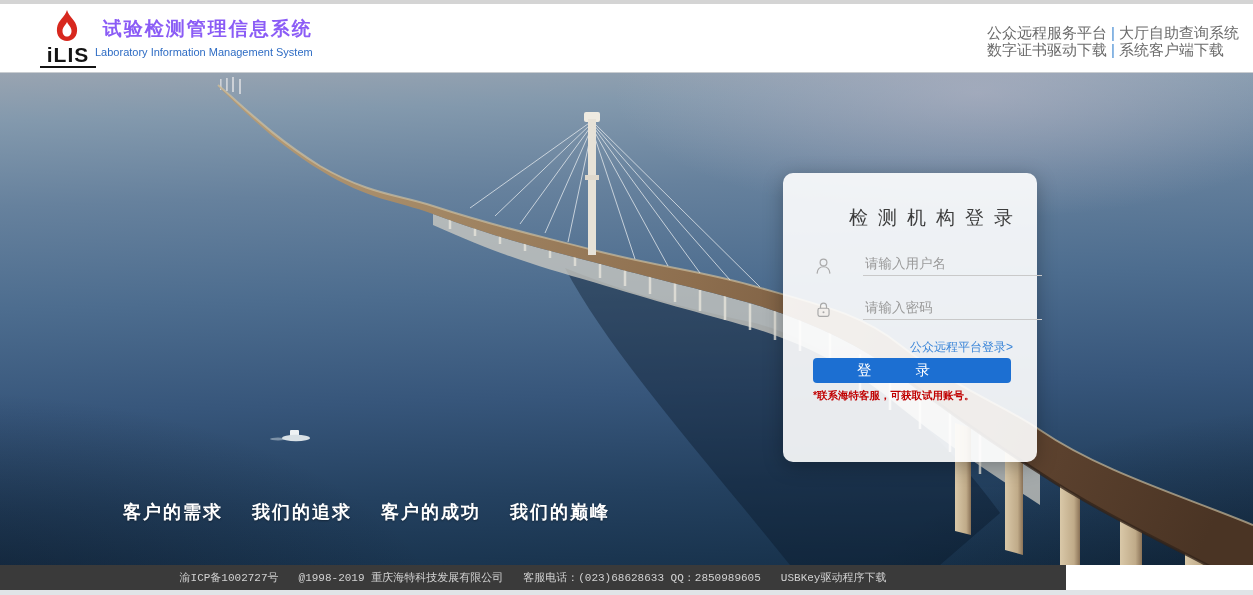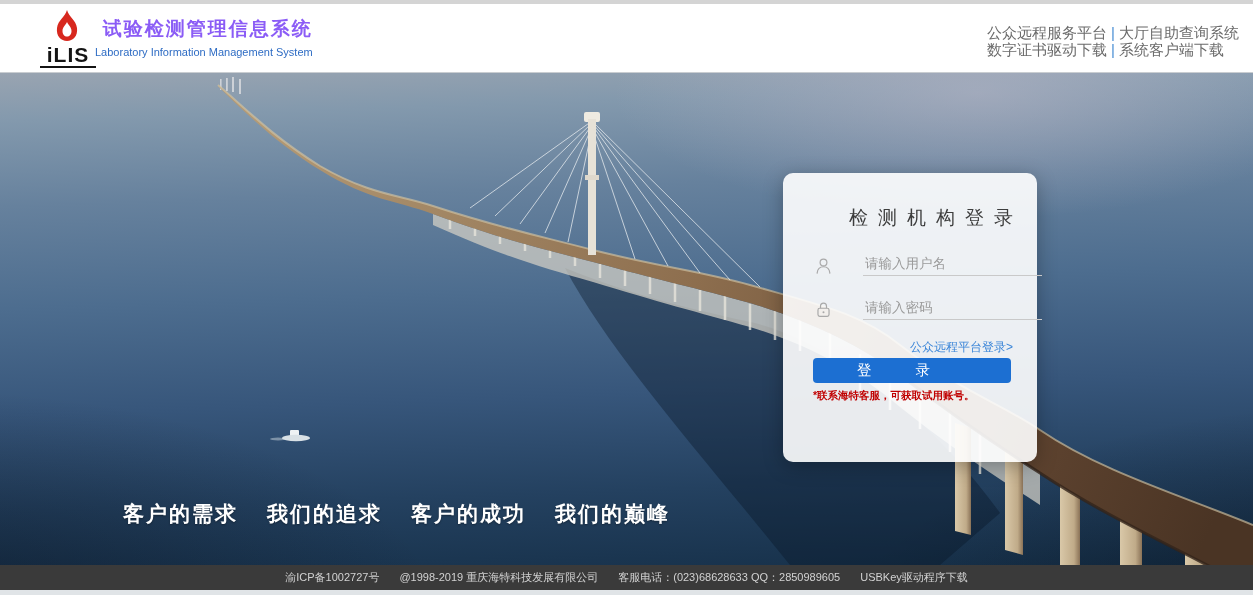--- a/index.html
+++ b/index.html
@@ -38,21 +38,21 @@
     position:absolute;top:73px;left:0;width:1253px;height:492px;overflow:hidden;
     background:
       radial-gradient(ellipse 520px 180px at 78% 4%, rgba(193,188,203,0.5), rgba(193,188,203,0) 70%),
       radial-gradient(ellipse 950px 420px at 112% 118%, rgba(4,10,18,0.6), rgba(4,10,18,0) 60%),
       radial-gradient(ellipse 800px 360px at -6% 112%, rgba(6,14,26,0.5), rgba(6,14,26,0) 65%),
       linear-gradient(178deg,#99a4b1 0%,#8399ad 9%,#66819d 25%,#4d6d8f 44%,#37567b 64%,#244160 82%,#163049 100%);
   }
   .hero svg{position:absolute;top:0;left:0;}
   .slogan{
     position:absolute;left:123px;top:427px;display:flex;gap:29px;
-    font-size:21px;font-weight:bold;color:#ffffff;letter-spacing:2px;
+    font-size:18px;font-weight:bold;color:#ffffff;letter-spacing:2px;
     text-shadow:0 1px 2px rgba(0,0,0,0.35);
   }
   
   .login-panel{
     position:absolute;left:783px;top:173px;width:254px;height:289px;
     background:rgba(255,255,255,0.9);border-radius:10px;
     box-shadow:0 4px 20px rgba(0,0,0,0.28);z-index:5;
   }
   .login-title{
     position:absolute;top:32px;left:0;width:100%;text-align:center;
@@ -80,23 +80,23 @@
     background:#1c6fd2;border:none;border-radius:4px;color:#fff;
     font-size:14.5px;cursor:pointer;text-align:left;
     letter-spacing:44px;text-indent:44px;line-height:25px;padding:0;
     font-family:inherit;
   }
   .login-note{
     position:absolute;top:216px;left:30px;font-size:10.5px;font-weight:bold;color:#c00000;
   }
   
   .footer{
-    position:absolute;top:565px;left:0;width:1253px;height:25px;background:#3a3a3a;
+    position:absolute;top:565px;left:0;width:1066px;height:25px;background:#3a3a3a;
     display:flex;align-items:center;justify-content:center;gap:20px;
-    font-size:11px;color:#d2d2d2;
+    font-size:11px;color:#d2d2d2;font-family:Liberation Mono, monospace;
   }
   .footer a{color:#d2d2d2;text-decoration:none;cursor:pointer;}
   .bottom-strip{position:absolute;top:590px;left:0;width:1253px;height:5px;background:#e0e4e7;}
 </style>
 </head>
 <body>
 
 <div class="top-strip"></div>
 
 <div class="header">

